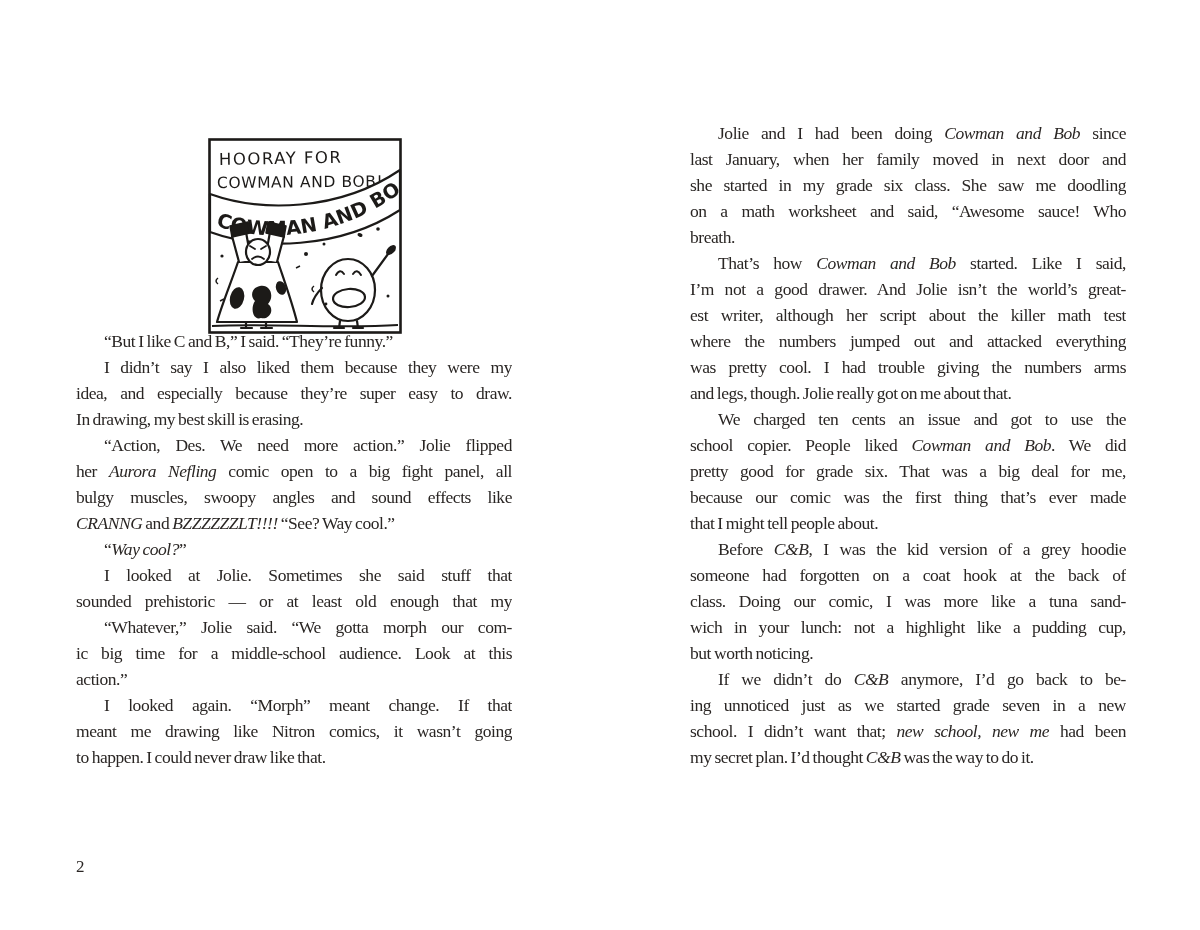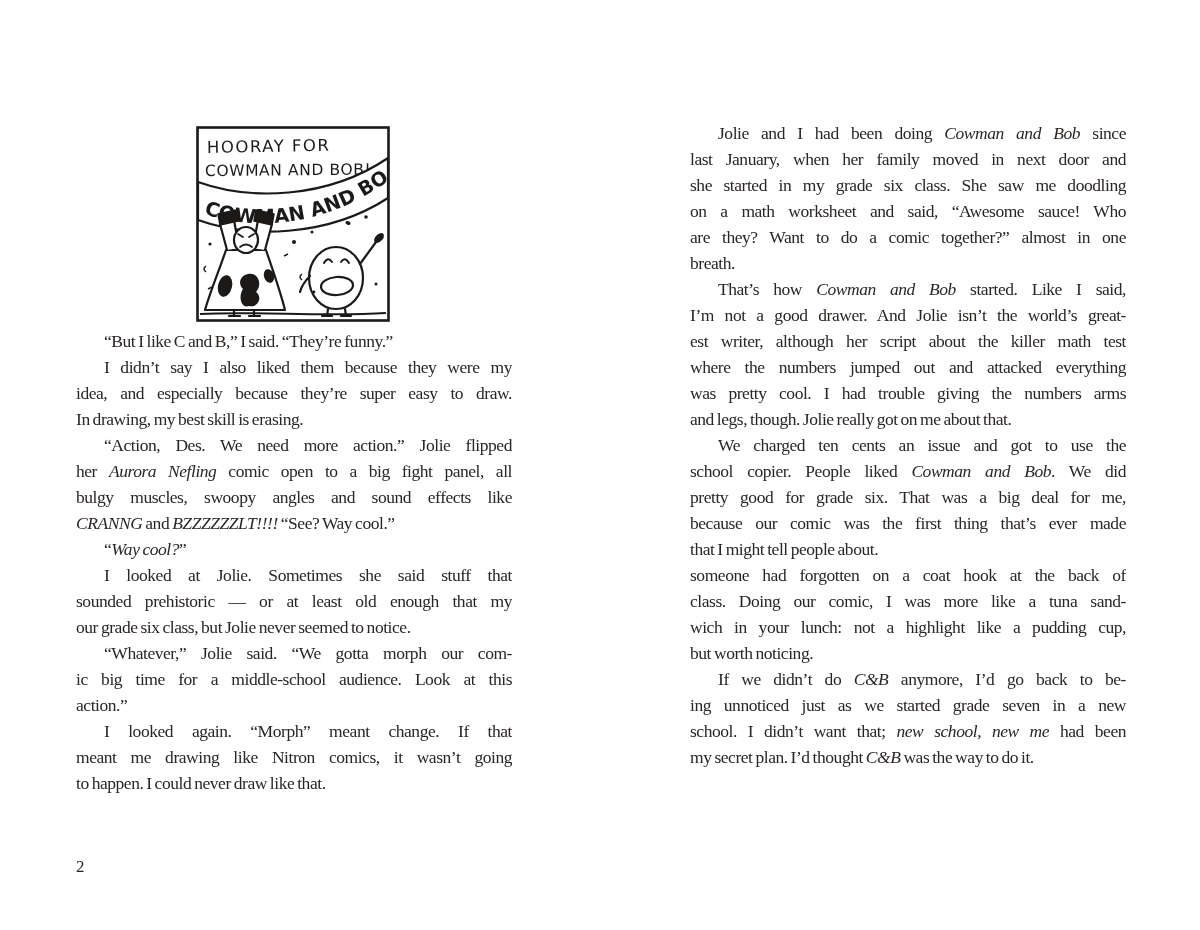--- a/index.html
+++ b/index.html
@@ -24,21 +24,21 @@
   }
   .page.left  { left: 0; }
   .page.right { left: 600px; }
 
   .comic {
     position: absolute;
     left: 192px;
     top: 122px;
     width: 196px;
     height: 196px;
-    margin: 4px;
+    margin: 16px;
     text-align: right;
   }
   .comic svg { display: block; }
 
   .text-col {
     position: absolute;
     width: 436px;
   }
   #left-text  { left: 76px; top: 328px; }
   #right-text { left: 90px; top: 120px; }
@@ -161,21 +161,20 @@
         <div class="line"><span>her </span><span class="it">Aurora Nefling</span><span> comic open to a big fight panel, all</span></div>
         <div class="line"><span>bulgy muscles, swoopy angles and sound effects like</span></div>
         <div class="line plast"><span class="it">CRANNG</span><span> and </span><span class="it">BZZZZZZLT!!!!</span><span> “See? Way cool.”</span></div>
       </div>
       <div class="para">
         <div class="line first plast"><span>“</span><span class="it">Way cool?</span><span>”</span></div>
       </div>
       <div class="para">
         <div class="line first"><span>I looked at Jolie. Sometimes she said stuff that</span></div>
         <div class="line"><span>sounded prehistoric — or at least old enough that my</span></div>
-        <div class="line plast"><span>our grade six class, but Jolie never seemed to notice.</span></div>
       </div>
       <div class="para">
         <div class="line first"><span>“Whatever,” Jolie said. “We gotta morph our com-</span></div>
         <div class="line"><span>ic big time for a middle-school audience. Look at this</span></div>
         <div class="line plast"><span>action.”</span></div>
       </div>
       <div class="para">
         <div class="line first"><span>I looked again. “Morph” meant change. If that</span></div>
         <div class="line"><span>meant me drawing like Nitron comics, it wasn’t going</span></div>
         <div class="line plast"><span>to happen. I could never draw like that.</span></div>
@@ -185,39 +184,39 @@
   <div class="pagenum num-left">2</div>
 </div>
 
 <div class="page right">
   <div class="text-col" id="right-text">
       <div class="para">
         <div class="line first"><span>Jolie and I had been doing </span><span class="it">Cowman and Bob</span><span> since</span></div>
         <div class="line"><span>last January, when her family moved in next door and</span></div>
         <div class="line"><span>she started in my grade six class. She saw me doodling</span></div>
         <div class="line"><span>on a math worksheet and said, “Awesome sauce! Who</span></div>
-        <div class="line"><span>are they? Want to do a comic together?” almost in one</span></div>
         <div class="line plast"><span>breath.</span></div>
       </div>
       <div class="para">
         <div class="line first"><span>That’s how </span><span class="it">Cowman and Bob</span><span> started. Like I said,</span></div>
         <div class="line"><span>I’m not a good drawer. And Jolie isn’t the world’s great-</span></div>
         <div class="line"><span>est writer, although her script about the killer math test</span></div>
         <div class="line"><span>where the numbers jumped out and attacked everything</span></div>
         <div class="line"><span>was pretty cool. I had trouble giving the numbers arms</span></div>
         <div class="line plast"><span>and legs, though. Jolie really got on me about that.</span></div>
       </div>
       <div class="para">
         <div class="line first"><span>We charged ten cents an issue and got to use the</span></div>
         <div class="line"><span>school copier. People liked </span><span class="it">Cowman and Bob</span><span>. We did</span></div>
         <div class="line"><span>pretty good for grade six. That was a big deal for me,</span></div>
         <div class="line"><span>because our comic was the first thing that’s ever made</span></div>
         <div class="line plast"><span>that I might tell people about.</span></div>
       </div>
       <div class="para">
+        <div class="line first"><span>Before </span><span class="it">C&amp;B</span><span>, I was the kid version of a grey hoodie</span></div>
         <div class="line"><span>someone had forgotten on a coat hook at the back of</span></div>
         <div class="line"><span>class. Doing our comic, I was more like a tuna sand-</span></div>
         <div class="line"><span>wich in your lunch: not a highlight like a pudding cup,</span></div>
         <div class="line plast"><span>but worth noticing.</span></div>
       </div>
       <div class="para">
         <div class="line first"><span>If we didn’t do </span><span class="it">C&amp;B</span><span> anymore, I’d go back to be-</span></div>
         <div class="line"><span>ing unnoticed just as we started grade seven in a new</span></div>
         <div class="line"><span>school. I didn’t want that; </span><span class="it">new school, new me</span><span> had been</span></div>
         <div class="line plast"><span>my secret plan. I’d thought </span><span class="it">C&amp;B</span><span> was the way to do it.</span></div>

